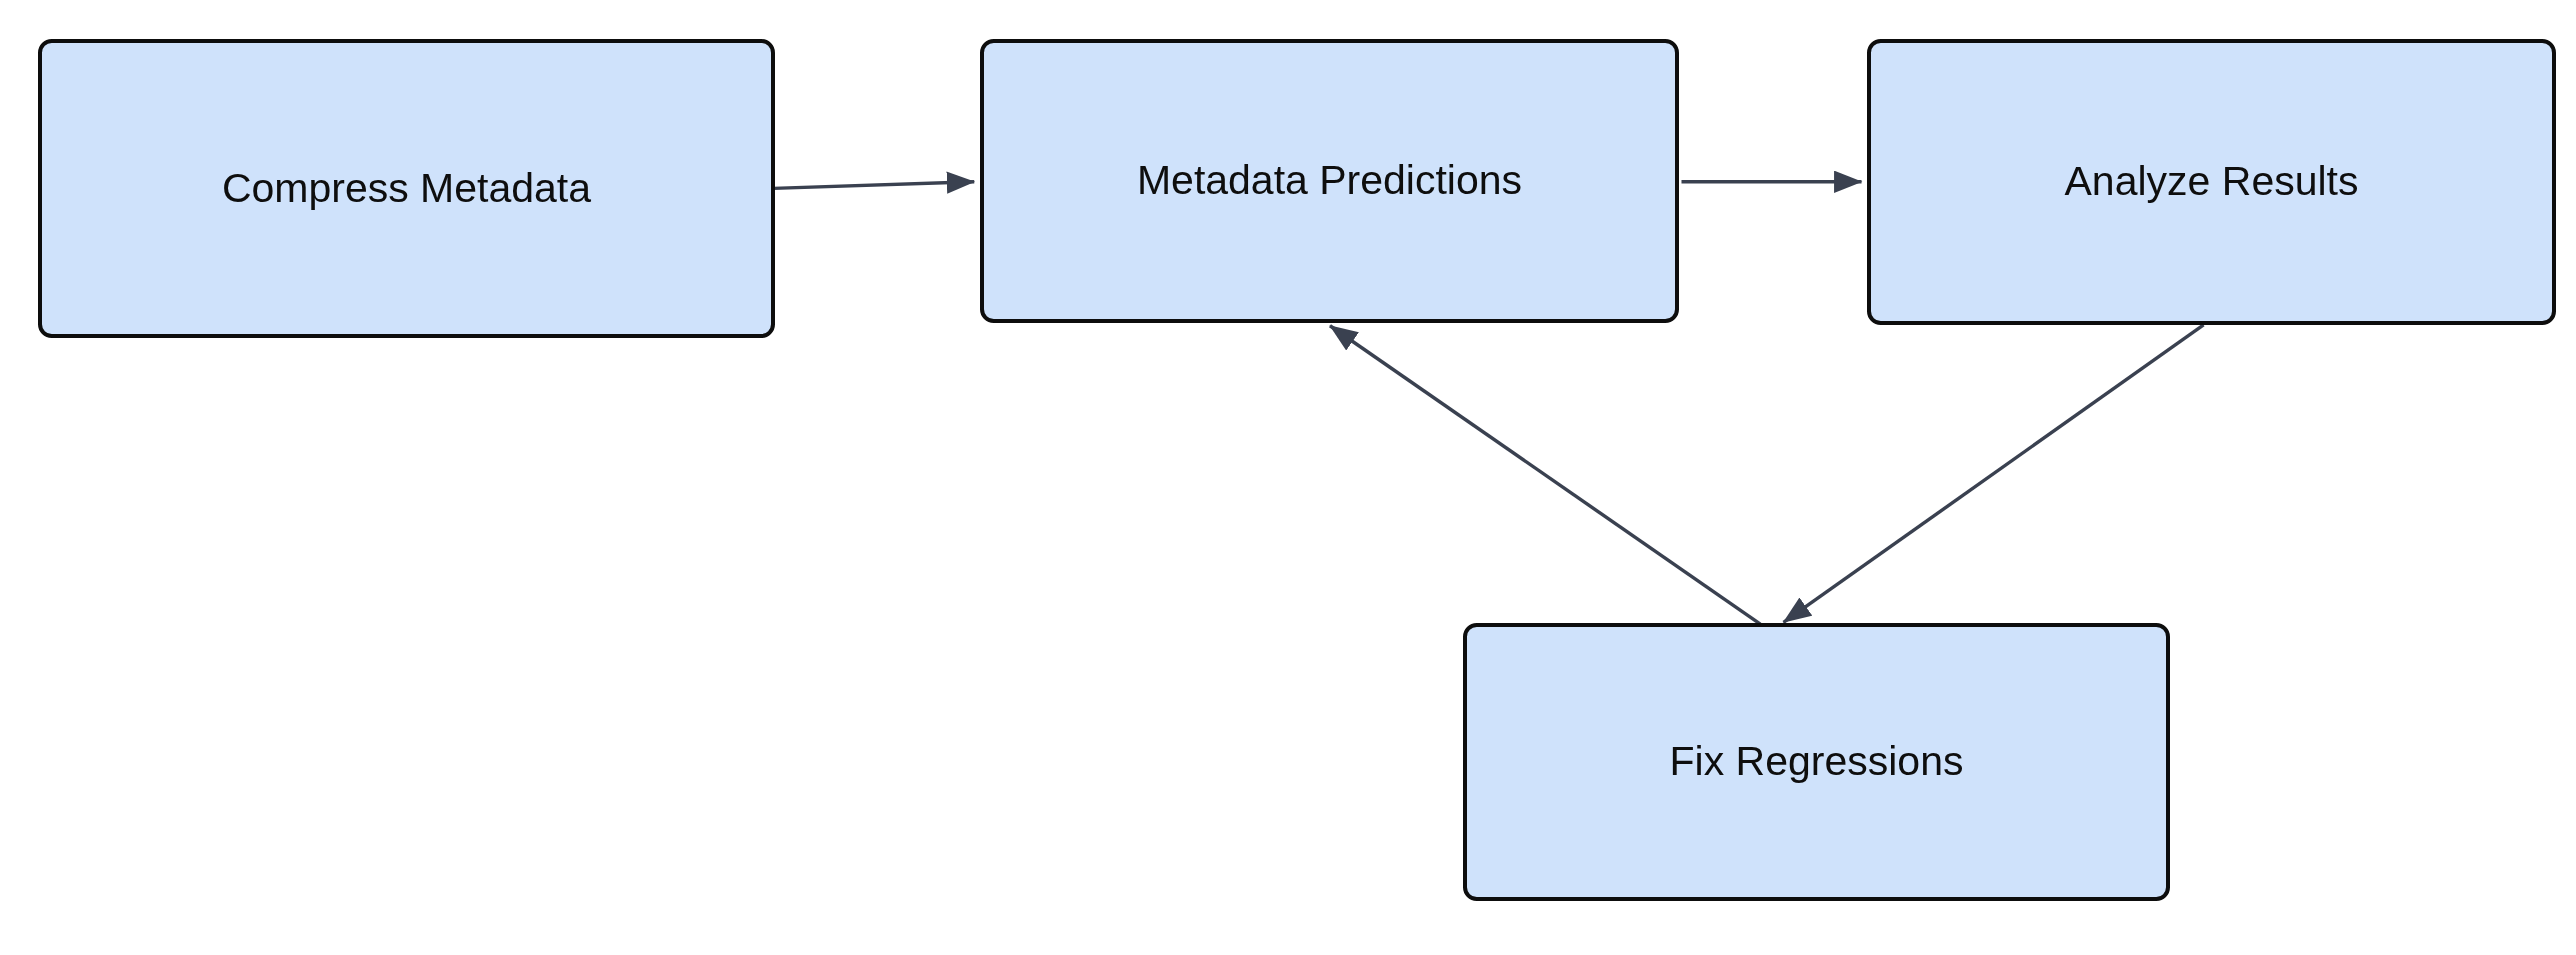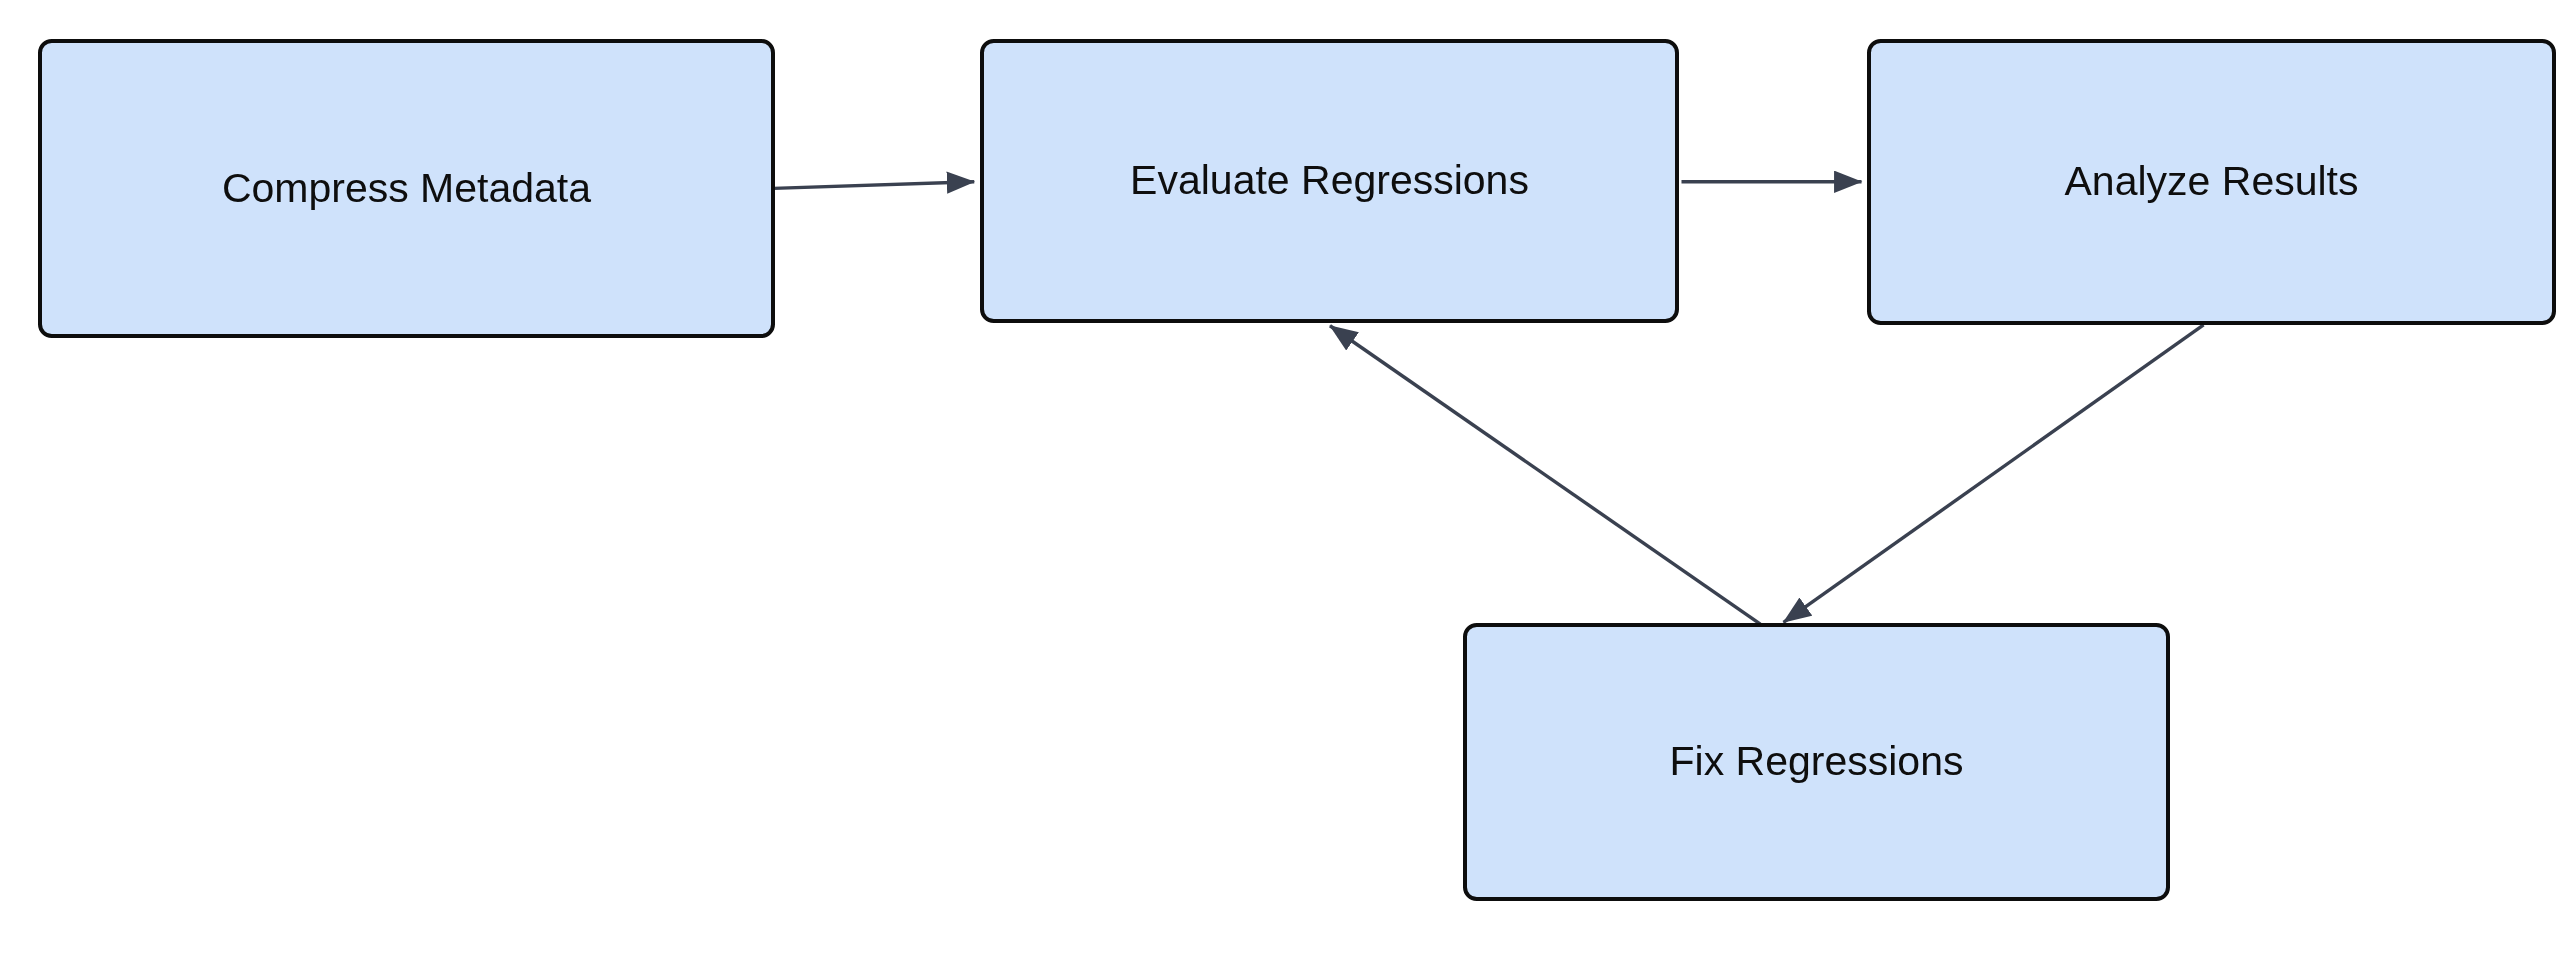--- a/index.html
+++ b/index.html
@@ -68,21 +68,21 @@
     <line x1="1961" y1="212" x2="2171" y2="212" marker-end="url(#arrowhead)"></line>
     <line x1="2570" y1="379" x2="2080" y2="726" marker-end="url(#arrowhead)"></line>
     <line x1="2053" y1="728" x2="1551" y2="380" marker-end="url(#arrowhead)"></line>
   </svg>
 
   <div class="node" id="node-compress">
     <span>Compress Metadata</span>
   </div>
 
   <div class="node" id="node-evaluate">
-    <span>Evaluate Regressions</span>
+    <span>Metadata Predictions</span>
   </div>
 
   <div class="node" id="node-analyze">
     <span>Analyze Results</span>
   </div>
 
   <div class="node" id="node-fix">
     <span>Fix Regressions</span>
   </div>
 

